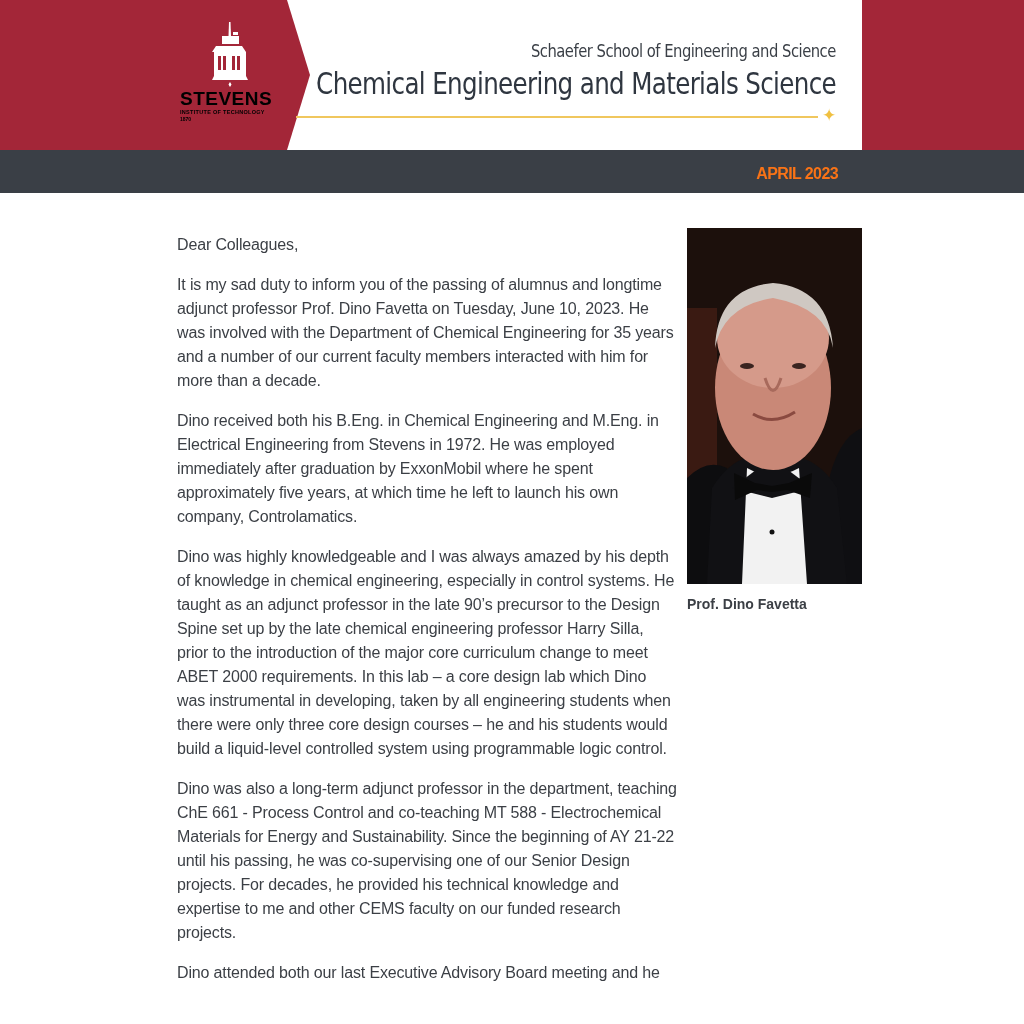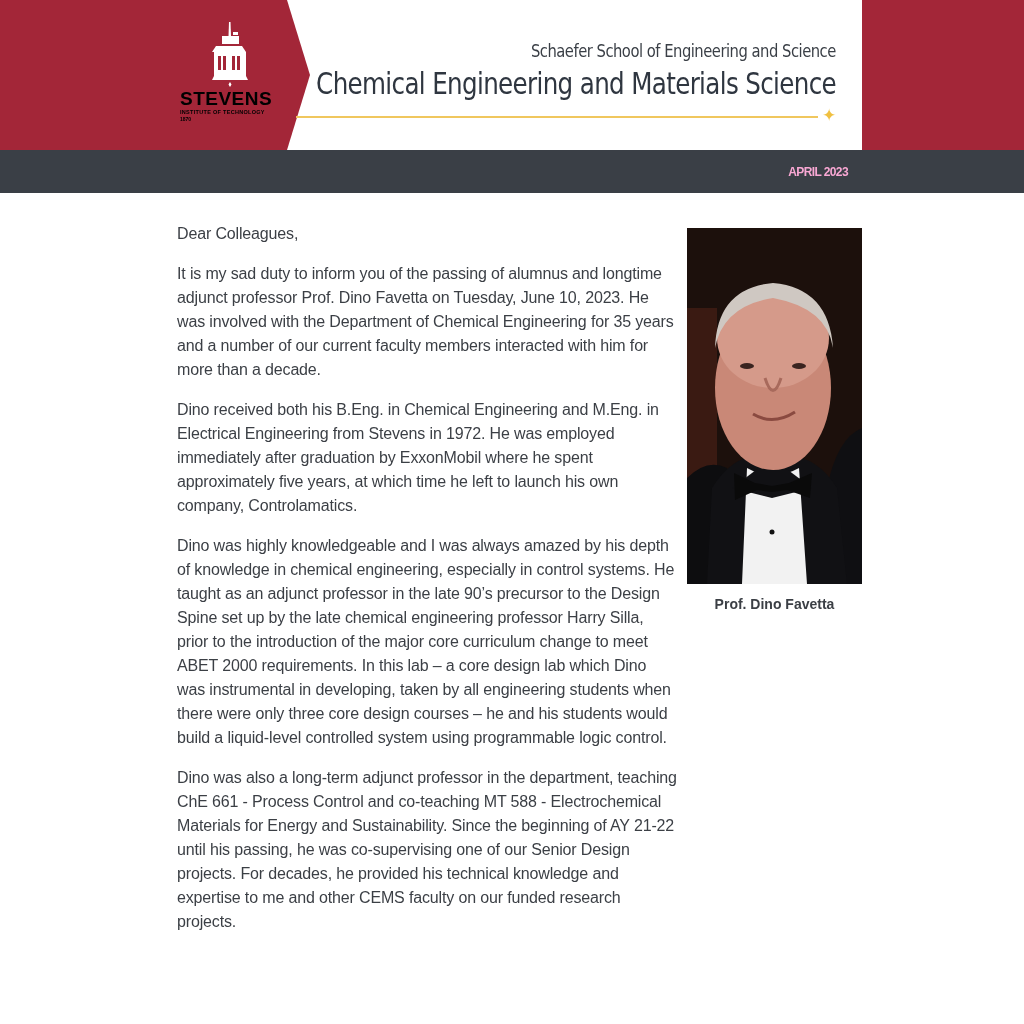--- a/index.html
+++ b/index.html
@@ -19,31 +19,31 @@
     .logo .sub { font-size: 5.5px; font-weight: bold; letter-spacing: 0.3px; line-height: 8px; }
     .logo .year { font-size: 5px; font-weight: bold; line-height: 7px; }
 
     .school { position: absolute; right: 188px; top: 40px; font-family: "DejaVu Sans", sans-serif; font-size: 18px; color: #3a3f46; letter-spacing: -0.6px; transform: scaleX(0.82); transform-origin: right center; white-space: nowrap; }
     .dept { position: absolute; right: 188px; top: 66px; font-family: "DejaVu Sans", sans-serif; font-size: 30px; color: #2f3640; letter-spacing: -0.8px; transform: scaleX(0.82); transform-origin: right center; white-space: nowrap; }
     .gold-line { position: absolute; left: 296px; top: 116px; width: 522px; height: 1.5px; background: #f0c75e; }
     .gold-star { position: absolute; left: 822px; top: 107px; color: #f0c040; font-size: 17px; line-height: 18px; }
 
     
     .datebar { position: absolute; left: 0; top: 150px; width: 1024px; height: 43px; background: #3a3f46; }
-    .datebar .date { position: absolute; right: 176px; top: 15px; color: #f9a8d4; font-weight: bold; font-size: 12px; letter-spacing: -0.6px; }
+    .datebar .date { position: absolute; right: 186px; top: 15px; color: #f97316; font-weight: bold; font-size: 16px; letter-spacing: -0.6px; }
 
     
     .content { position: absolute; left: 177px; top: 222px; width: 500px; }
     .title { color: #a32638; font-weight: bold; font-size: 24px; line-height: 30px; margin-bottom: 6px; }
     .p { font-size: 16px; line-height: 24px; color: #3b3f45; margin-bottom: 16px; letter-spacing: -0.15px; }
-    .greeting { margin-bottom: 16px; }
+    .greeting { margin-bottom: 16px; margin-top: 11px; }
 
     .photo-wrap { position: absolute; left: 687px; top: 228px; width: 175px; }
     .photo { width: 175px; height: 356px; background: #1a0f0c; position: relative; overflow: hidden; }
-    .caption { text-align: center; font-weight: bold; font-size: 14px; color: #3b3f45; margin-top: 12px; }
+    .caption { text-align: left; font-weight: bold; font-size: 14px; color: #3b3f45; margin-top: 12px; }
   </style>
 </head>
 <body>
 
 <div class="hdr"></div>
 <div class="hdr-white"></div>
 <div class="hdr-red-panel"></div>
 
 <div class="logo">
   <svg width="44" height="66" viewBox="0 0 44 66">
@@ -72,20 +72,21 @@
 <div class="datebar">
   <span class="date">APRIL 2023</span>
 </div>
 
 <div class="content">
   <p class="p greeting">Dear Colleagues,</p>
   <p class="p">It is my sad duty to inform you of the passing of alumnus and longtime adjunct professor Prof. Dino Favetta on Tuesday, June 10, 2023. He was involved with the Department of Chemical Engineering for 35 years and a number of our current faculty members interacted with him for more than a decade.</p>
   <p class="p">Dino received both his B.Eng. in Chemical Engineering and M.Eng. in Electrical Engineering from Stevens in 1972. He was employed immediately after graduation by ExxonMobil where he spent approximately five years, at which time he left to launch his own company, Controlamatics.</p>
   <p class="p">Dino was highly knowledgeable and I was always amazed by his depth of knowledge in chemical engineering, especially in control systems. He taught as an adjunct professor in the late 90’s precursor to the Design Spine set up by the late chemical engineering professor Harry Silla, prior to the introduction of the major core curriculum change to meet ABET 2000 requirements. In this lab – a core design lab which Dino was instrumental in developing, taken by all engineering students when there were only three core design courses – he and his students would build a liquid-level controlled system using programmable logic control.</p>
   <p class="p">Dino was also a long-term adjunct professor in the department, teaching ChE 661 - Process Control and co-teaching MT 588 - Electrochemical Materials for Energy and Sustainability. Since the beginning of AY 21-22 until his passing, he was co-supervising one of our Senior Design projects. For decades, he provided his technical knowledge and expertise to me and other CEMS faculty on our funded research projects.</p>
+  <p class="p">Dino attended both our last Executive Advisory Board meeting and he</p>
 </div>
 
 <div class="photo-wrap">
   <div class="photo">
     <svg width="175" height="356" viewBox="0 0 175 356">
       <rect width="175" height="356" fill="#1c100c"></rect>
       <rect x="0" y="80" width="30" height="200" fill="#3a1a12"></rect>
       <path d="M0 250 Q20 230 40 240 L60 356 L0 356 Z" fill="#0d0d0f"></path>
       <path d="M175 200 Q150 210 140 260 L130 356 L175 356 Z" fill="#0f0f12"></path>
       <path d="M20 356 L25 260 Q50 220 85 230 Q125 220 150 260 L160 356 Z" fill="#111114"></path>

